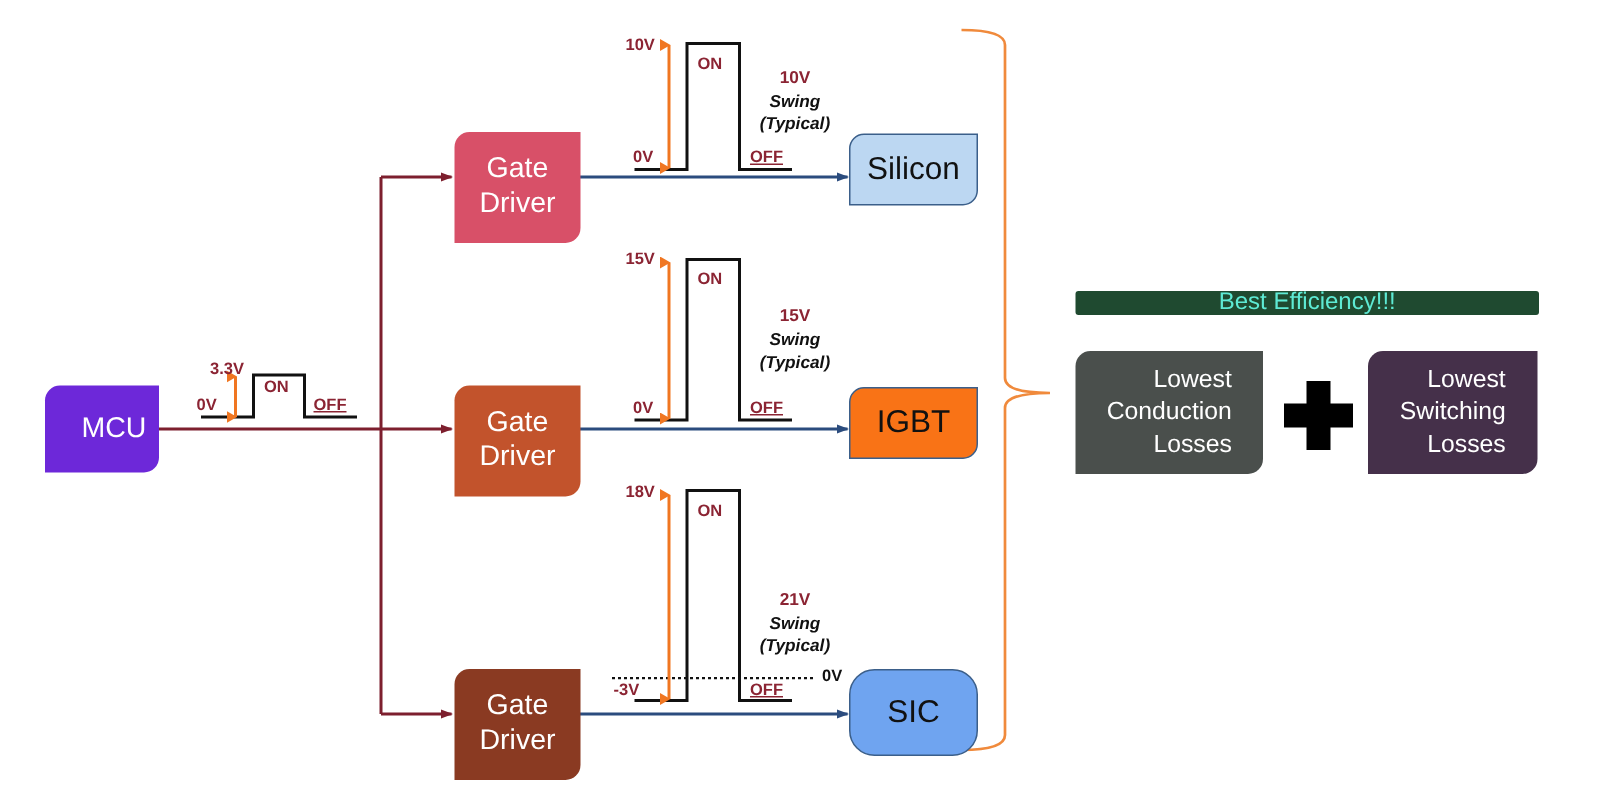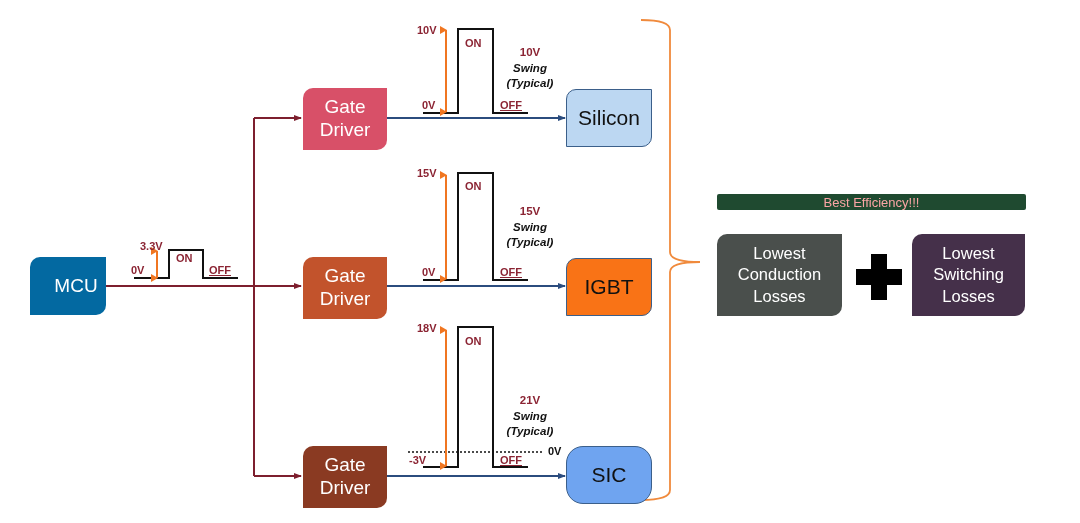--- a/index.html
+++ b/index.html
@@ -2,37 +2,37 @@
 <html><head>
 <meta charset="utf-8">
 <style>
   html, body { margin: 0; padding: 0; background: #ffffff; }
   body { width: 1080px; height: 523px; position: relative; overflow: hidden;
          font-family: "Liberation Sans", sans-serif; }
   svg { position: absolute; left: 0; top: 0; }
   .box { position: absolute; display: flex; align-items: center; justify-content: center;
          text-align: center; color: #fff; font-family: "Liberation Sans", sans-serif;
          border-radius: 10px 0 10px 0; box-sizing: border-box; line-height: 1.2; }
-  .gd { width: 84px; height: 62px; font-size: 19px; }
-  .dev { width: 86px; height: 58px; font-size: 21px; color: #111; border: 1.5px solid #3b5f8a; }
+  .gd { width: 84px; height: 74px; font-size: 19px; }
+  .dev { width: 86px; height: 48px; font-size: 21px; color: #111; border: 1.5px solid #3b5f8a; }
   .lbl { position: absolute; font-weight: bold; font-size: 11px; white-space: nowrap;
          font-family: "Liberation Sans", sans-serif; }
   .red { color: #8b2433; }
   .blk { color: #111; }
   .ul { text-decoration: underline; }
   .swing { position: absolute; text-align: center; font-weight: bold; font-size: 11.5px;
            line-height: 1.35; font-family: "Liberation Sans", sans-serif; }
   .swing .v { color: #8b2433; }
   .swing .t { color: #111; font-style: italic; }
   .banner { position: absolute; left: 717px; top: 194px; width: 309px; height: 16px;
-            background: #1f4a30; color: #fca5a5; font-size: 13px; display: flex;
+            background: #1f4a30; color: #5eead4; font-size: 16px; display: flex;
             align-items: center; justify-content: center; border-radius: 2px; }
   .loss { position: absolute; top: 234px; width: 125px; height: 82px; color: #fff;
           font-size: 16.5px; line-height: 1.3; display: flex; align-items: center;
-          justify-content: center; text-align: center; border-radius: 10px 0 10px 0; }
+          justify-content: center; text-align: right; border-radius: 10px 0 10px 0; }
   .plus { position: absolute; left: 856px; top: 254px; width: 46px; height: 46px; }
   .plus::before, .plus::after { content: ""; position: absolute; background: #000; }
   .plus::before { left: 15px; top: 0; width: 16px; height: 46px; }
   .plus::after { left: 0; top: 15px; width: 46px; height: 16px; }
 </style>
 </head>
 <body>
 
 <svg width="1080" height="523">
   <defs>
@@ -66,21 +66,21 @@
   <polyline points="423,280 458,280 458,173 493,173 493,280 528,280" fill="none" stroke="#111" stroke-width="2"></polyline>
   <line x1="446" y1="279" x2="446" y2="175" stroke="#f07621" stroke-width="2" marker-start="url(#arrOrgEnd)" marker-end="url(#arrOrgEnd)"></line>
 
   <line x1="408" y1="452" x2="544" y2="452" stroke="#111" stroke-width="1.5" stroke-dasharray="2,2"></line>
   <polyline points="423,467 458,467 458,327 493,327 493,467 528,467" fill="none" stroke="#111" stroke-width="2"></polyline>
   <line x1="446" y1="466" x2="446" y2="330" stroke="#f07621" stroke-width="2" marker-start="url(#arrOrgEnd)" marker-end="url(#arrOrgEnd)"></line>
 
   <path d="M641,20 Q670,20 670,30 L670,252 Q670,262 700,262 Q670,262 670,272 L670,490 Q670,500 641,500" fill="none" stroke="#f08a3c" stroke-width="1.8"></path>
 </svg>
 
-<div class="box" style="left:30px;top:257px;width:76px;height:58px;background:#0369a1;font-size:19px;padding-left:16px;">
+<div class="box" style="left:30px;top:257px;width:76px;height:58px;background:#6d28d9;font-size:19px;padding-left:16px;">
   <span>MCU</span>
 </div>
 <div class="lbl red" style="left:140px;top:240px;">3.3V</div>
 <div class="lbl red" style="left:131px;top:264px;">0V</div>
 <div class="lbl red" style="left:176px;top:252px;">ON</div>
 <div class="lbl red ul" style="left:209px;top:264px;">OFF</div>
 
 <div class="box gd" style="left:303px;top:88px;background:#d85068;">
   <div><span>Gate</span><br><span>Driver</span></div>
 </div>

